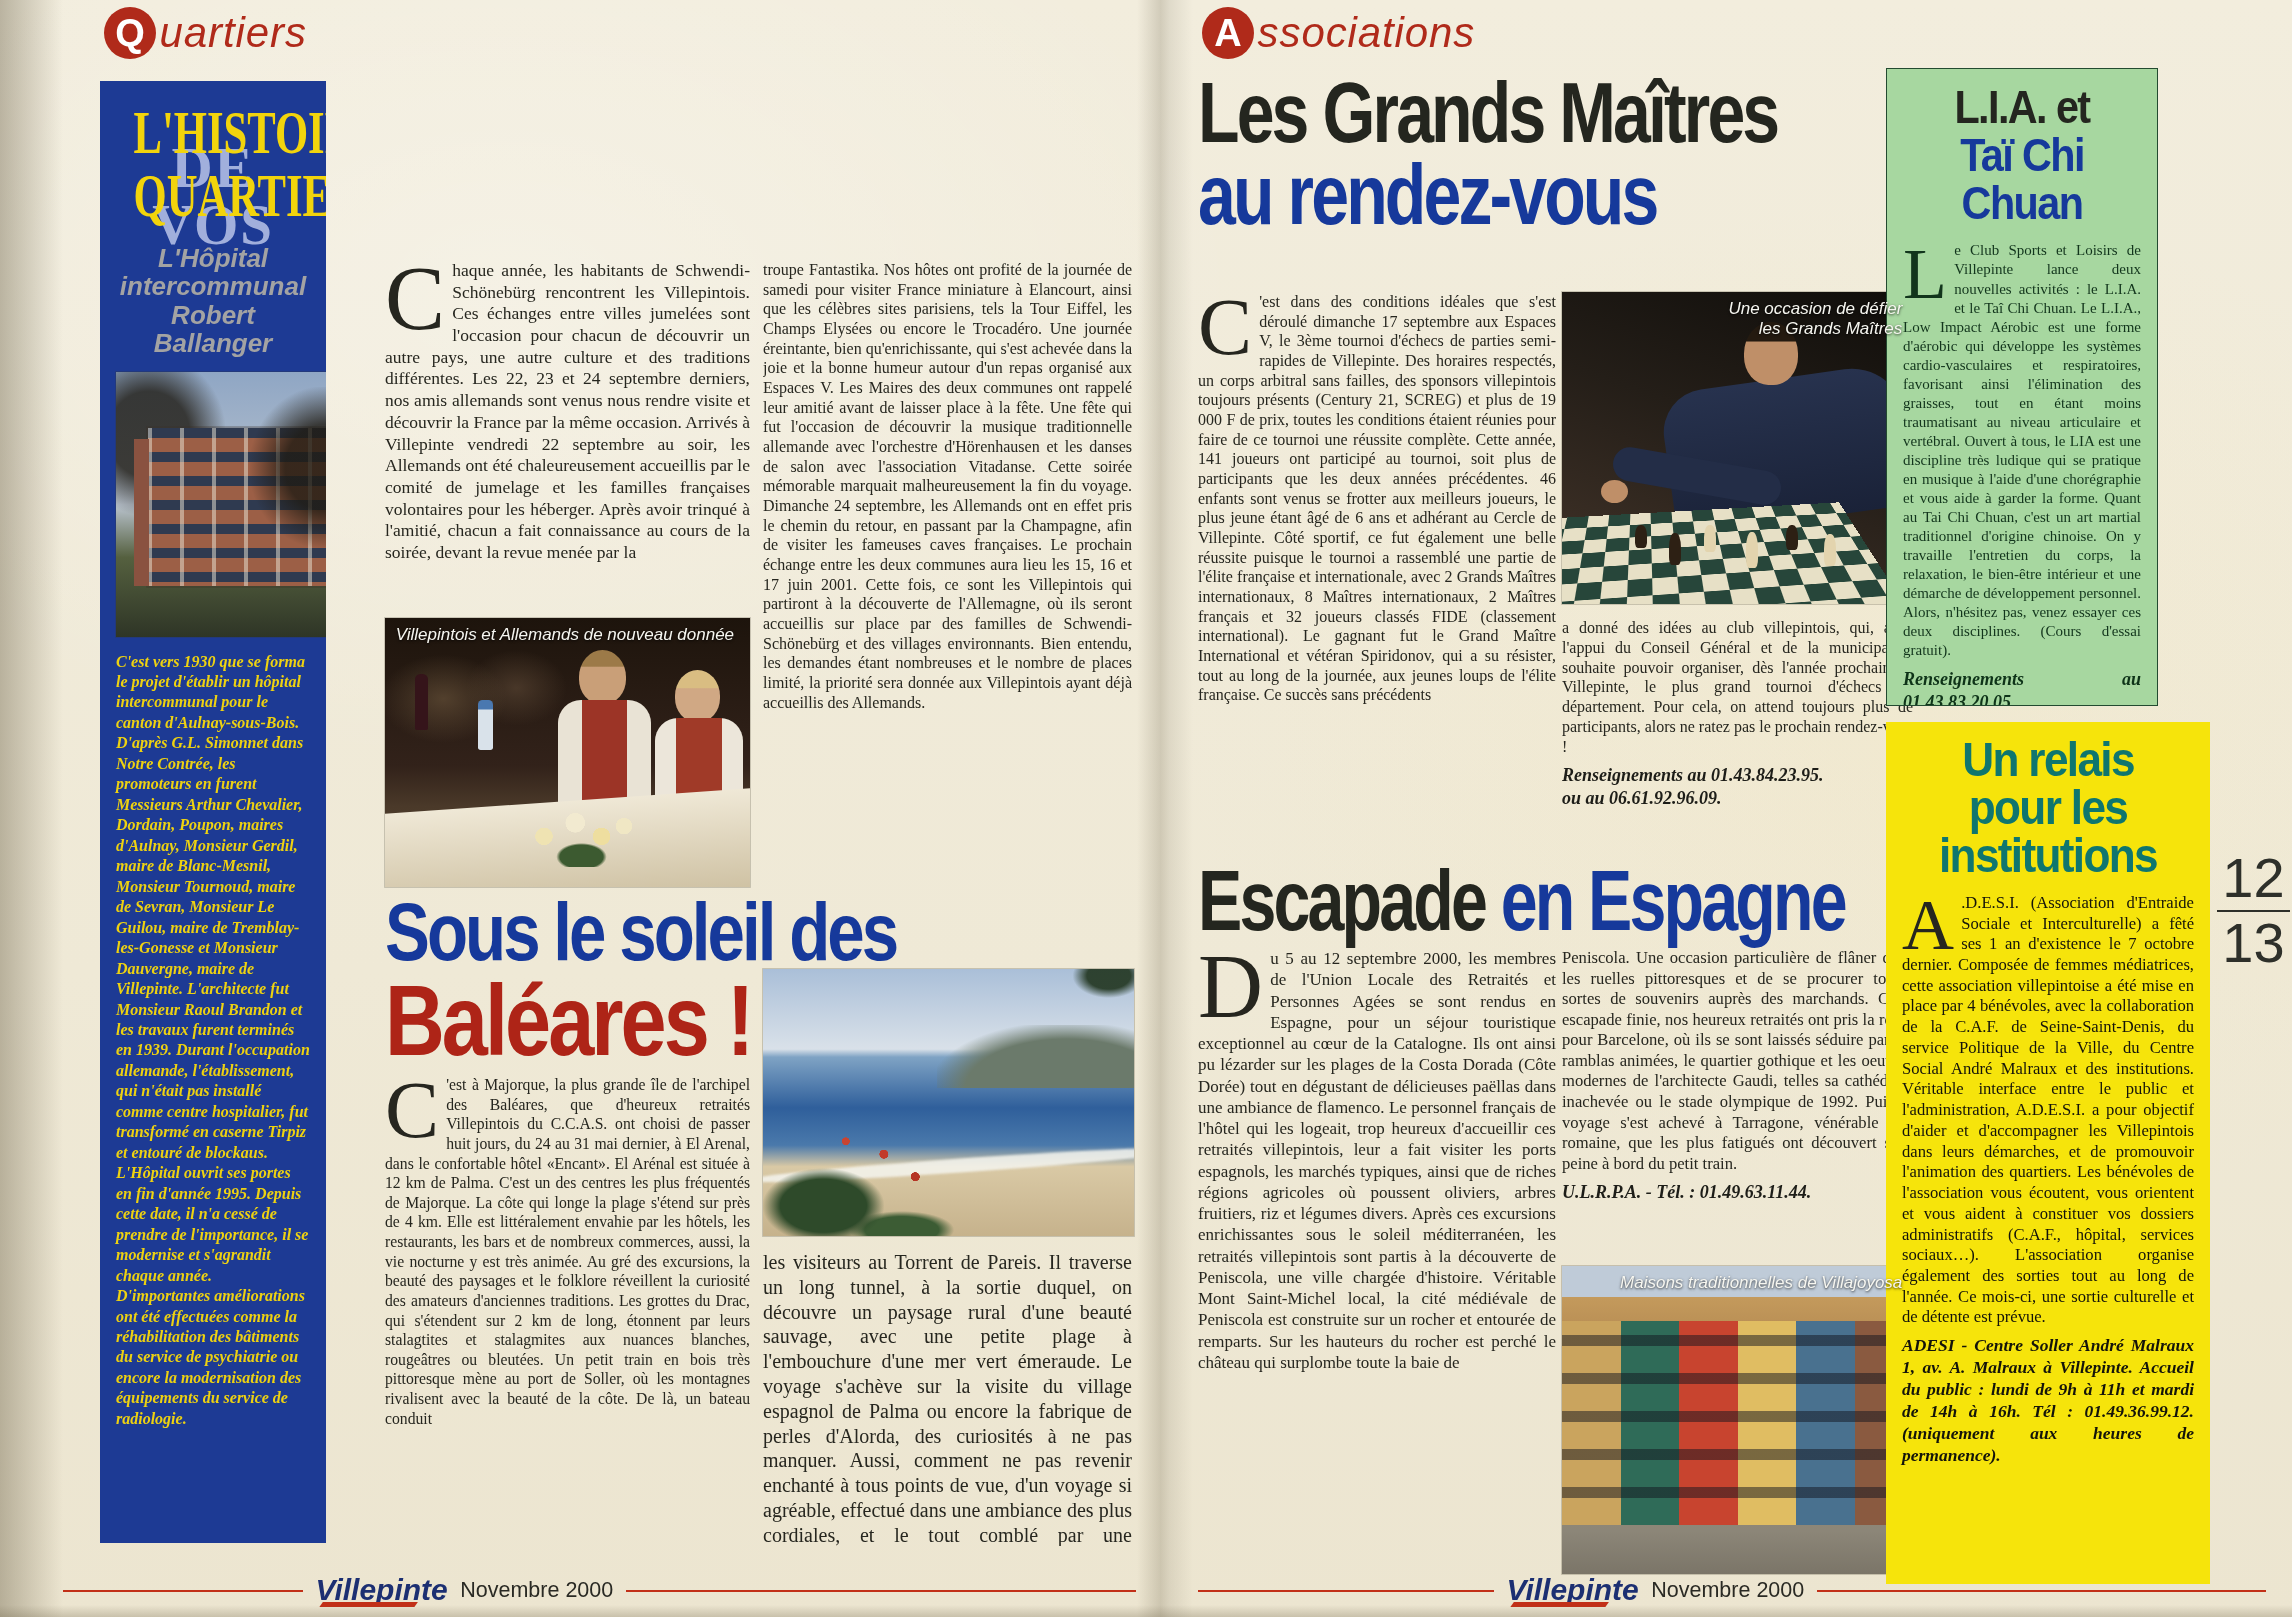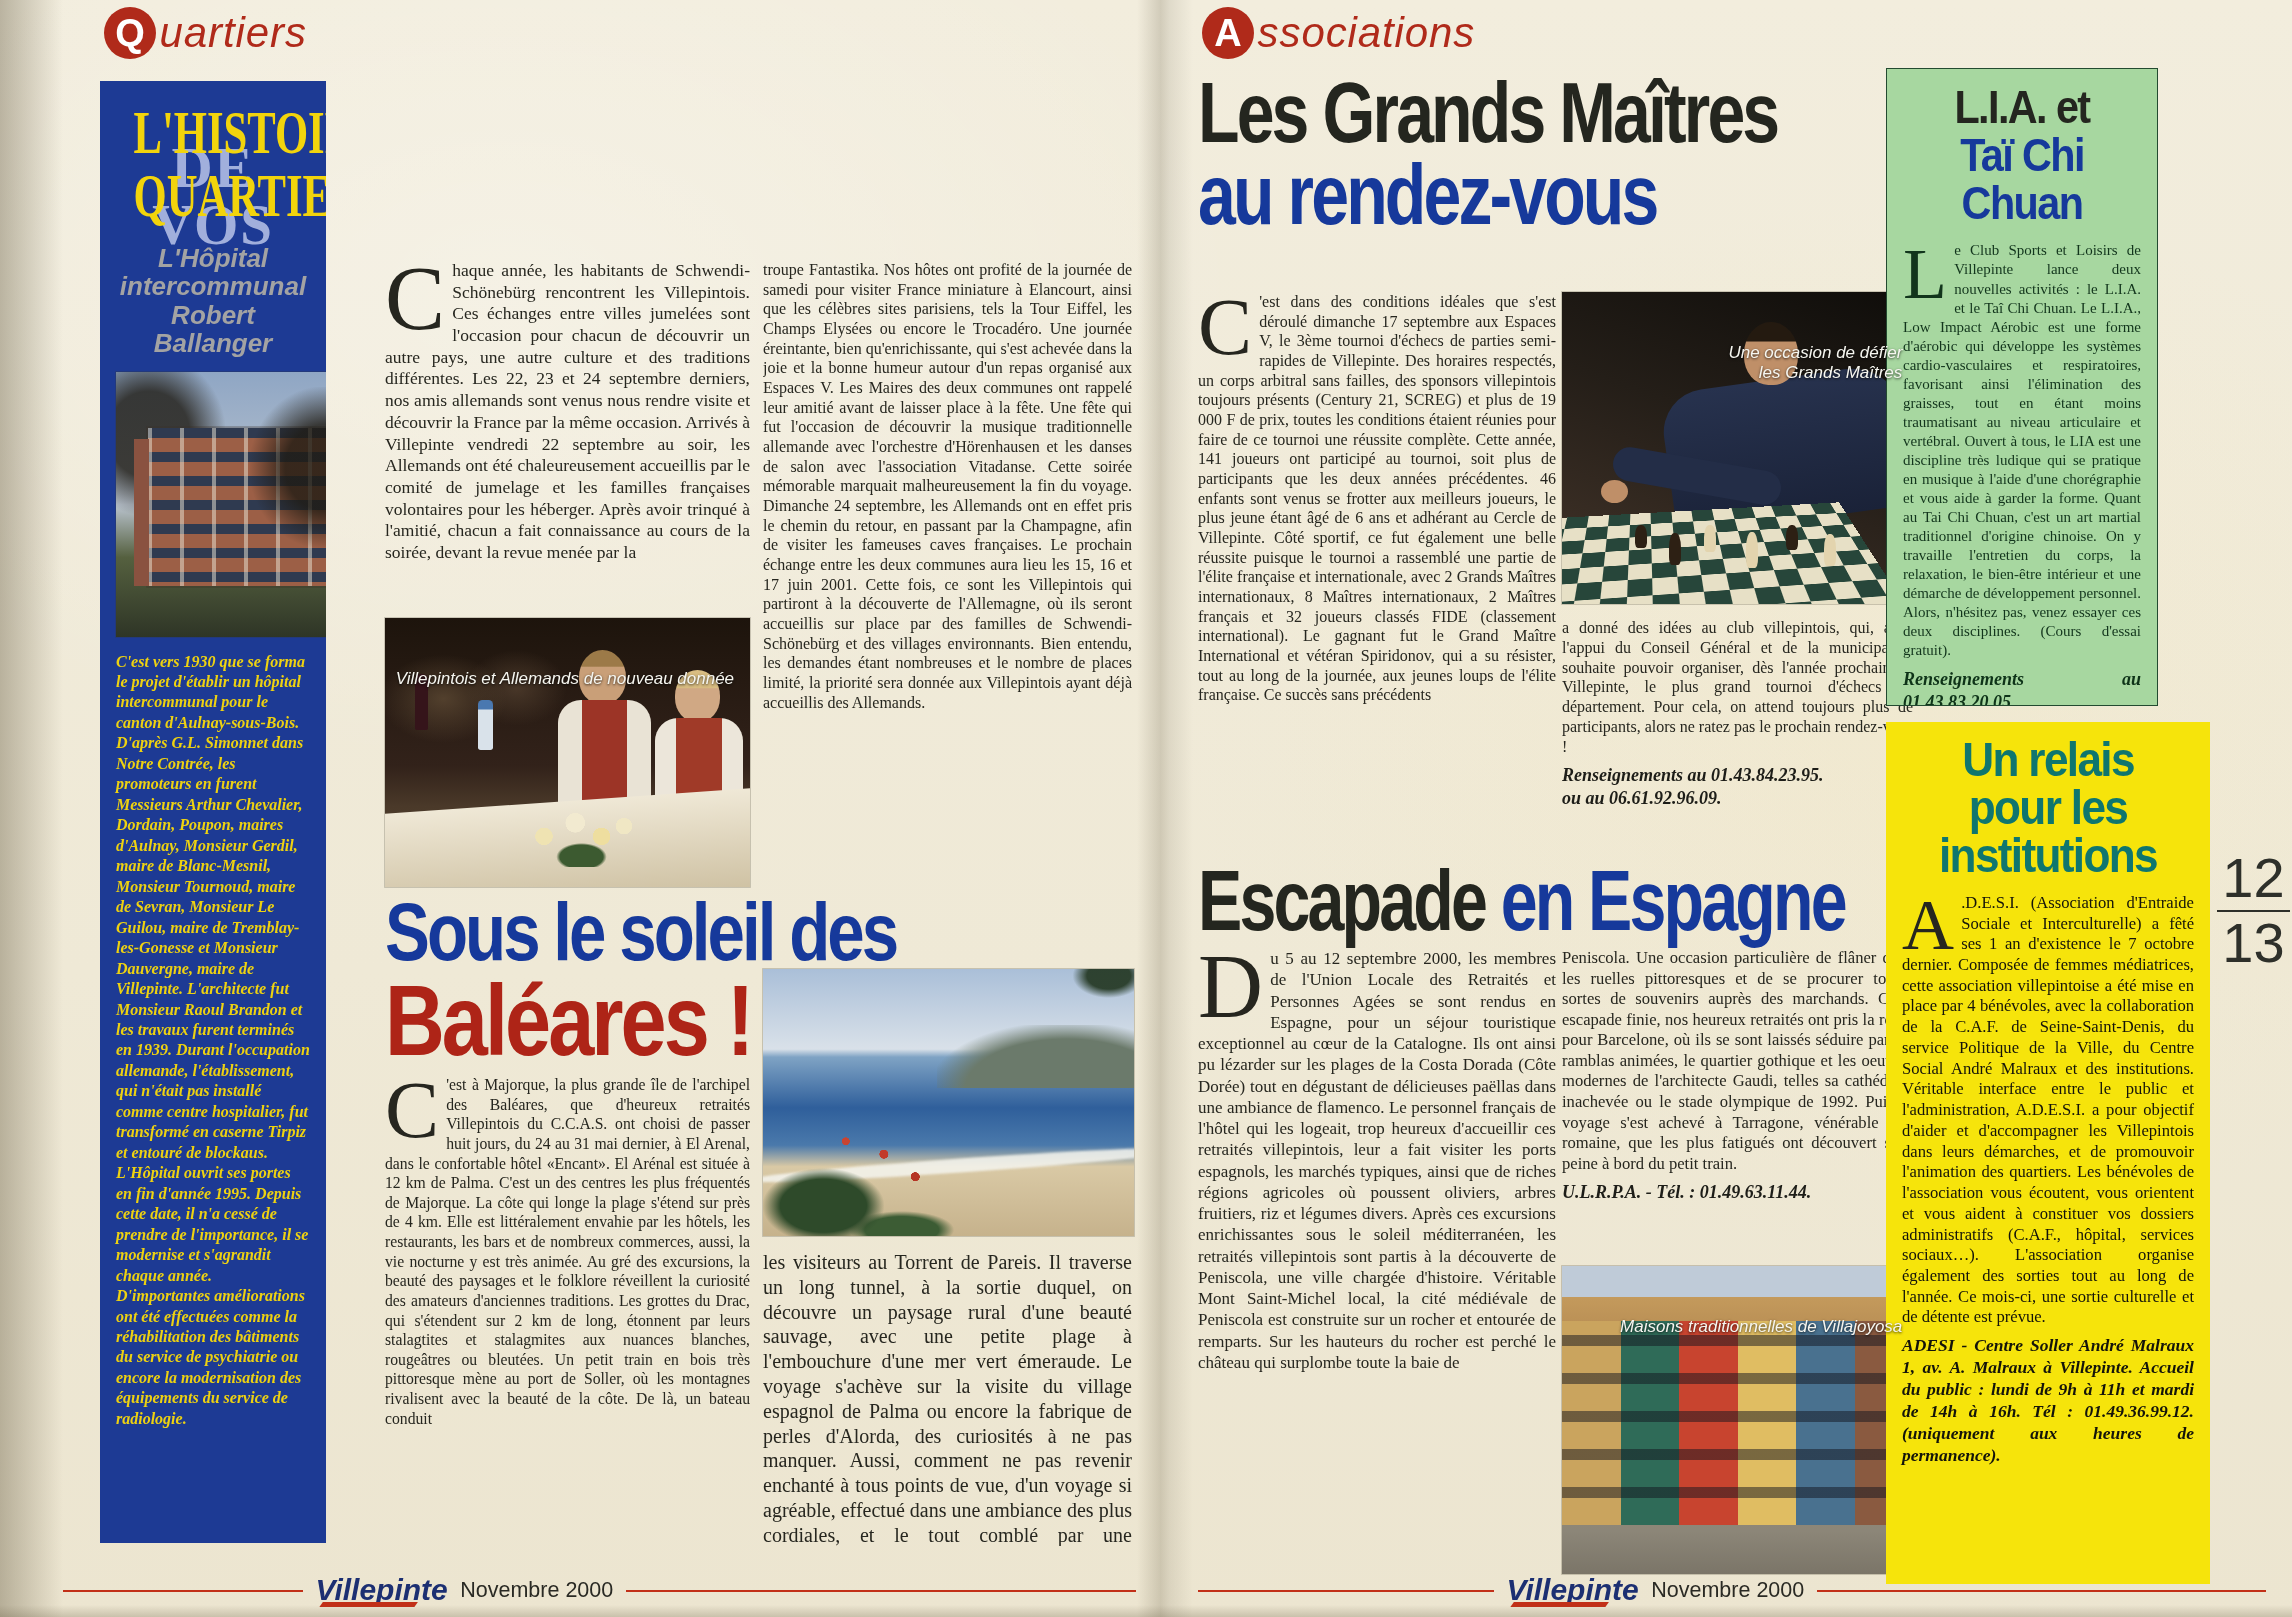--- a/index.html
+++ b/index.html
@@ -68,21 +68,21 @@
   .sb-line { position:relative; z-index:1; font:700 52px/1.22 "Liberation Serif", serif;
     color:#f2d40c; transform:scaleX(.82) scaleY(1.18); }
   .sb-subtitle { margin-top:16px; text-align:center;
     font:italic 700 26px/1.1 "Liberation Sans", sans-serif; color:#a3a3a3; }
   .sb-body { margin-top:14.3px; font:italic 700 16px/1.28 "Liberation Serif", serif;
     color:#eed211; }
 
   
   .photo { position:absolute; overflow:hidden; box-shadow:0 0 0 0.9px rgba(60,55,40,.25); }
   .caption { position:absolute; z-index:3; font:italic 400 17px/1.18 "Liberation Sans", sans-serif;
-    color:#f6f6f0; text-shadow:0 0.9px 2.7px rgba(0,0,0,.8); white-space:pre-line;margin-top:44px; }
+    color:#f6f6f0; text-shadow:0 0.9px 2.7px rgba(0,0,0,.8); white-space:pre-line; }
   .cap-tl { top:7.2px; left:10.7px; } .cap-tr { top:7.2px; right:10.7px; text-align:right; }
 
   .ph-hospital { position:relative; width:247px; height:265px; margin-top:14.3px;
     background:linear-gradient(180deg,#8fa6c4 0%,#bac4cf 50%,#55603f 70%,#2e3526 100%); }
   .ph-hospital .bld { position:absolute; left:32px; right:32px; top:56px; height:158px;
     background:
       repeating-linear-gradient(90deg, rgba(235,230,215,.5) 0 4.5px, rgba(235,230,215,0) 4.5px 32px),
       repeating-linear-gradient(180deg,#2f3a50 0 9.9px,#9c5f46 9.9px 24px);
     box-shadow:0 0 0 1.8px rgba(60,50,40,.35); }
   .ph-hospital .bld:before { content:""; position:absolute; left:-14.3px; top:10.7px; width:15px; height:147px; background:#8a5240; }

